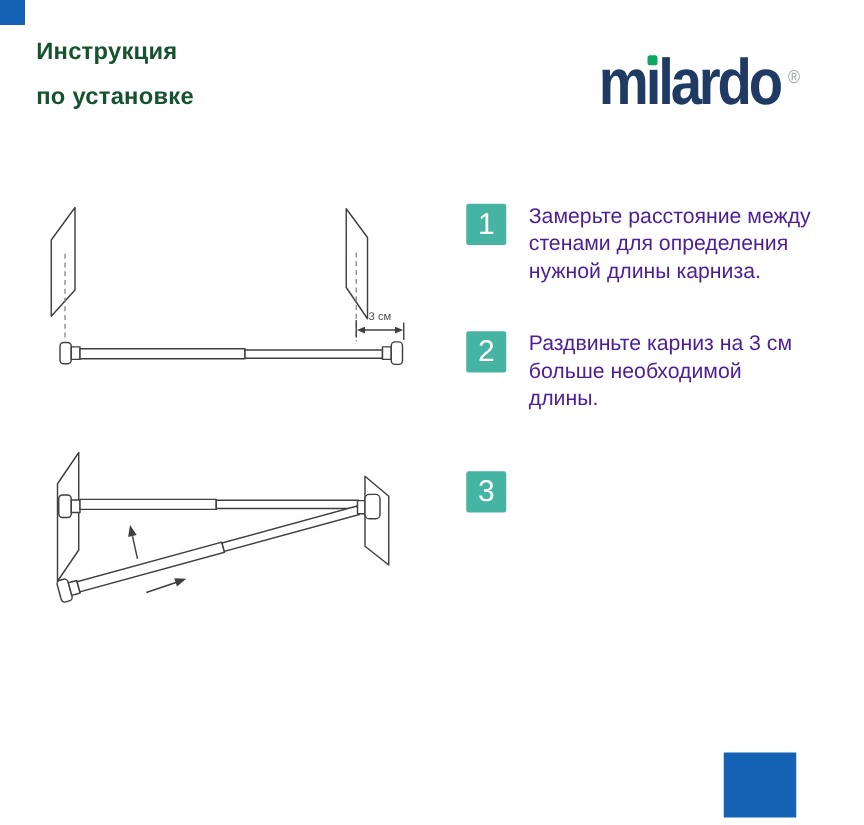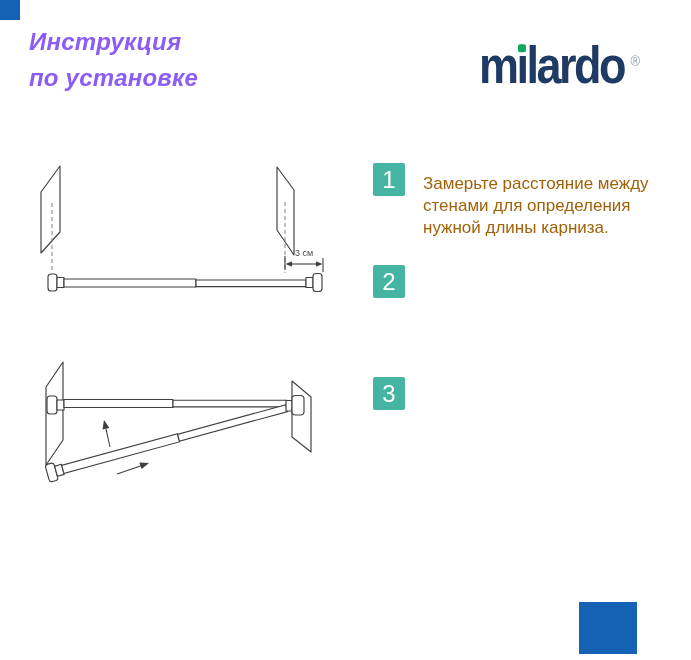--- a/index.html
+++ b/index.html
@@ -7,22 +7,22 @@
     position:relative;width:691px;height:660px;background:#fff;overflow:hidden;
     font-family:"Liberation Sans", sans-serif;
   }
   
   .corner-sq{position:absolute;left:0;top:0;width:20px;height:20px;background:#1562b4;}
   .bottom-sq{position:absolute;left:579px;top:602px;width:58px;height:52px;background:#1562b4;}
 
   
   .title{
     position:absolute;left:29px;top:24px;
-    font-size:24px;line-height:36px;font-weight:bold;color:#8b5cf6;
-    white-space:pre-line;letter-spacing:0.2px;font-style:italic;
+    font-size:19px;line-height:36px;font-weight:bold;color:#14532d;
+    white-space:pre-line;letter-spacing:0.2px;
   }
 
   
   .logo{
     position:absolute;left:479px;top:38px;height:56px;line-height:56px;
     font-size:45px;font-weight:bold;color:#1f3a63;letter-spacing:-2.5px;
     transform:scaleY(1.15);white-space:nowrap;
   }
   .logo-i{display:inline-block;position:relative;line-height:56px;}
   .logo-dot{
@@ -36,22 +36,22 @@
 
   
   .step{position:absolute;left:373px;display:flex;gap:18px;align-items:flex-start;}
   .step-1{top:161px;} .step-2{top:263px;} .step-3{top:375px;}
   .step-num{
     flex:0 0 auto;margin-top:2px;width:32px;height:33px;border-radius:2px;
     background:#45b4a2;color:#fff;font-size:24px;
     display:flex;align-items:center;justify-content:center;
   }
   .step-text{
-    font-size:17px;line-height:22px;color:#a16207;
-    white-space:pre-line;padding-top:1px;max-width:252px;margin-top:11px;
+    font-size:17px;line-height:22px;color:#4c1d95;
+    white-space:pre-line;padding-top:1px;max-width:252px;
   }
 
   
   .diag{position:absolute;}
   .diag-1{left:30px;top:150px;width:330px;height:150px;}
   .diag-2{left:30px;top:355px;width:325px;height:145px;}
   .outline{fill:#ffffff;stroke:#3f3f3f;stroke-width:1.15;stroke-linejoin:round;}
   .dash{stroke:#808080;stroke-width:1;stroke-dasharray:4 3;fill:none;}
   .thin{stroke:#3f3f3f;stroke-width:1.1;fill:none;}
   .dimtxt{font-family:"Liberation Sans",sans-serif;font-size:9px;fill:#4d4d4d;}
@@ -133,20 +133,23 @@
   </svg>
 
   <div class="step step-1">
     <div class="step-num">1</div>
     <div class="step-text">Замерьте расстояние между
 стенами для определения
 нужной длины карниза.</div>
   </div>
   <div class="step step-2">
     <div class="step-num">2</div>
+    <div class="step-text">Раздвиньте карниз на 3 см
+больше  необходимой
+длины.</div>
   </div>
   <div class="step step-3">
     <div class="step-num">3</div>
   </div>
 
   <div class="bottom-sq"></div>
 
 </div>
 
 </body></html>

